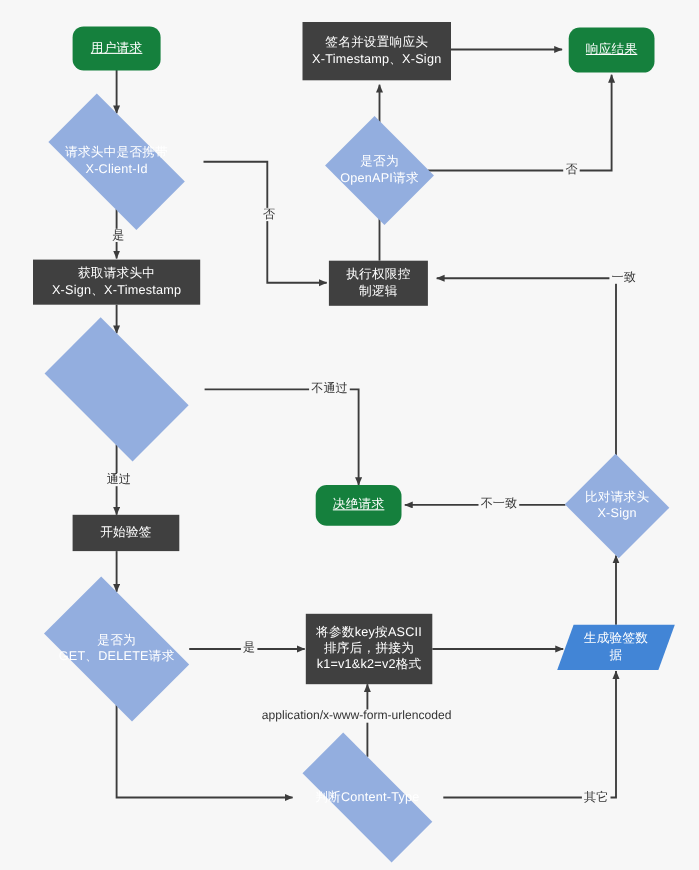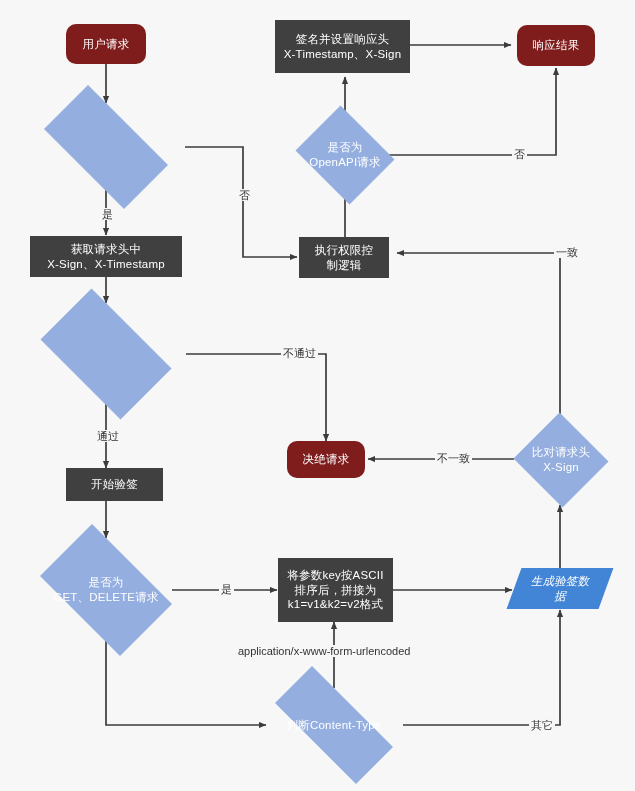--- a/index.html
+++ b/index.html
@@ -27,44 +27,44 @@
     align-items: center;
     justify-content: center;
     text-align: center;
     color: #ffffff;
     line-height: 1.28;
     white-space: pre-line;
     letter-spacing: 0.2px;
     z-index: 3;
   }
   .n-terminal {
-    background: #7f1d1d;
+    background: #15803d;
     border-radius: 10px;
     font-size: 11.5px;
+    text-decoration: underline;
   }
   .n-process {
     background: #404040;
     font-size: 11.5px;
   }
   .n-decision {
     background: transparent;
     font-size: 11.5px;
   }
   .n-decision .dia {
     position: absolute;
     left: 0; top: 0;
     width: 100%;
     height: 100%;
     background: #93aedf;
     transform: rotate(45deg) scale(0.7071);
     z-index: -1;
   }
   .n-parallel {
     font-size: 11.5px;
-    font-style: italic;
   }
   .n-parallel .para {
     position: absolute;
     left: 0; top: 0;
     width: 100%;
     height: 100%;
     background: #4285d6;
     transform: skewX(-20deg);
     z-index: -1;
   }
@@ -130,20 +130,22 @@
     <path d="M410,45 L511,45" marker-end="url(#arrow)"></path>
   </g>
 </svg>
 
 <div class="node n-terminal" style="left:66px; top:24px; width:80px; height:40px;">
   <span>用户请求</span>
 </div>
 
 <div class="node n-decision" style="left:26px; top:103px; width:160px; height:88px;">
   <span class="dia"></span>
+  <span>请求头中是否携带
+X-Client-Id</span>
 </div>
 
 <div class="node n-process" style="left:30px; top:236px; width:152px; height:41px;">
   <span>获取请求头中
 X-Sign、X-Timestamp</span>
 </div>
 
 <div class="node n-decision" style="left:26px; top:303px; width:160px; height:102px;">
   <span class="dia"></span>
 </div>

